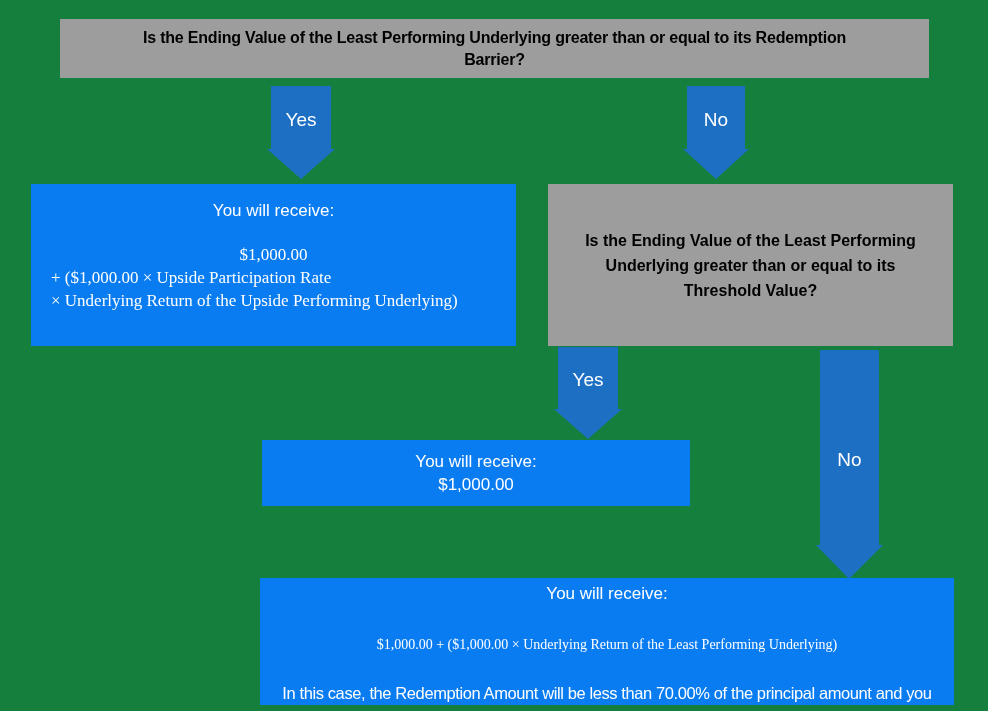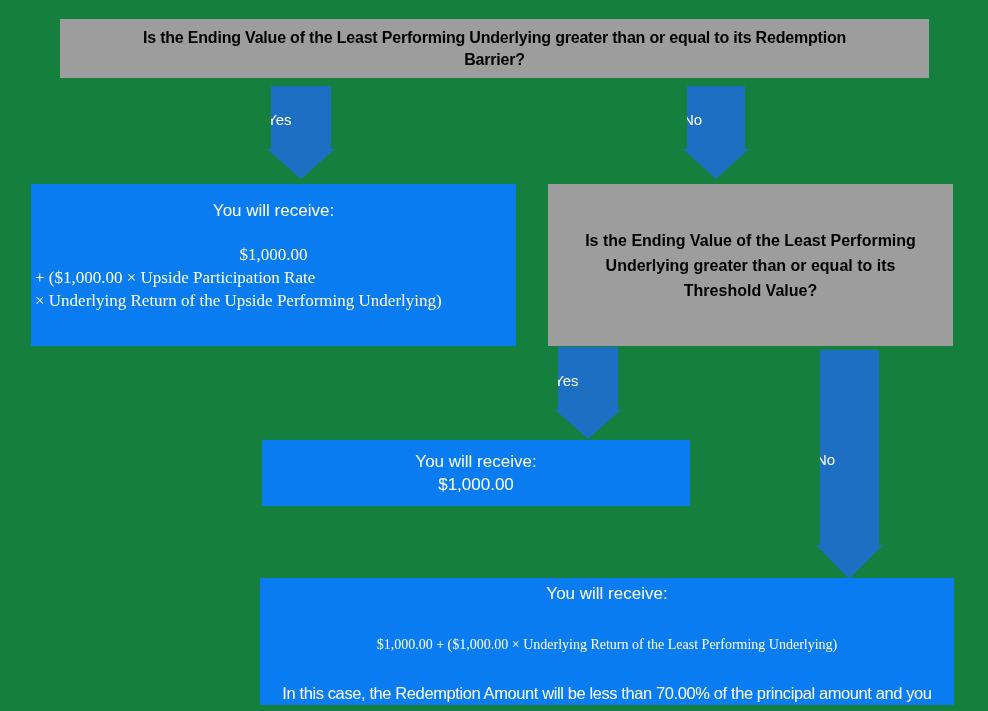--- a/index.html
+++ b/index.html
@@ -65,44 +65,44 @@
     line-height: 22px;
   }
   .serif-formula {
     font-family: "Liberation Serif", serif;
     font-size: 17px;
     line-height: 23px;
   }
   #outcome-upside-box .receive-header { margin-bottom: 21px; }
   #outcome-upside-box .serif-line-left {
     text-align: left;
-    padding-left: 4px;
+    padding-left: 20px;
   }
   #outcome-loss-box .receive-header { margin-bottom: 0; }
   #outcome-loss-box .serif-formula {
     font-size: 14px;
     margin-top: 28px;
   }
   #outcome-loss-box .loss-note {
     margin-top: 25px;
     font-size: 16.5px;
     line-height: 24px;
     letter-spacing: -0.4px;
     padding: 0 10px;
   }
 
   
   .arrow {
     position: absolute;
     background: #1D6FC4;
     color: #fff;
-    font-size: 15px;
+    font-size: 19px;
     display: flex;
     align-items: center;
-    justify-content: flex-start;
+    justify-content: center;
     box-sizing: border-box;
   }
   #arrow-q1-yes {
     left: 267px; top: 86px; width: 68px; height: 93px;
     clip-path: polygon(4px 0, 64px 0, 64px 63px, 68px 63px, 34px 93px, 0 63px, 4px 63px);
     padding-bottom: 26px;
   }
   #arrow-q1-no {
     left: 683px; top: 86px; width: 66px; height: 93px;
     clip-path: polygon(4px 0, 62px 0, 62px 63px, 66px 63px, 33px 93px, 0 63px, 4px 63px);

